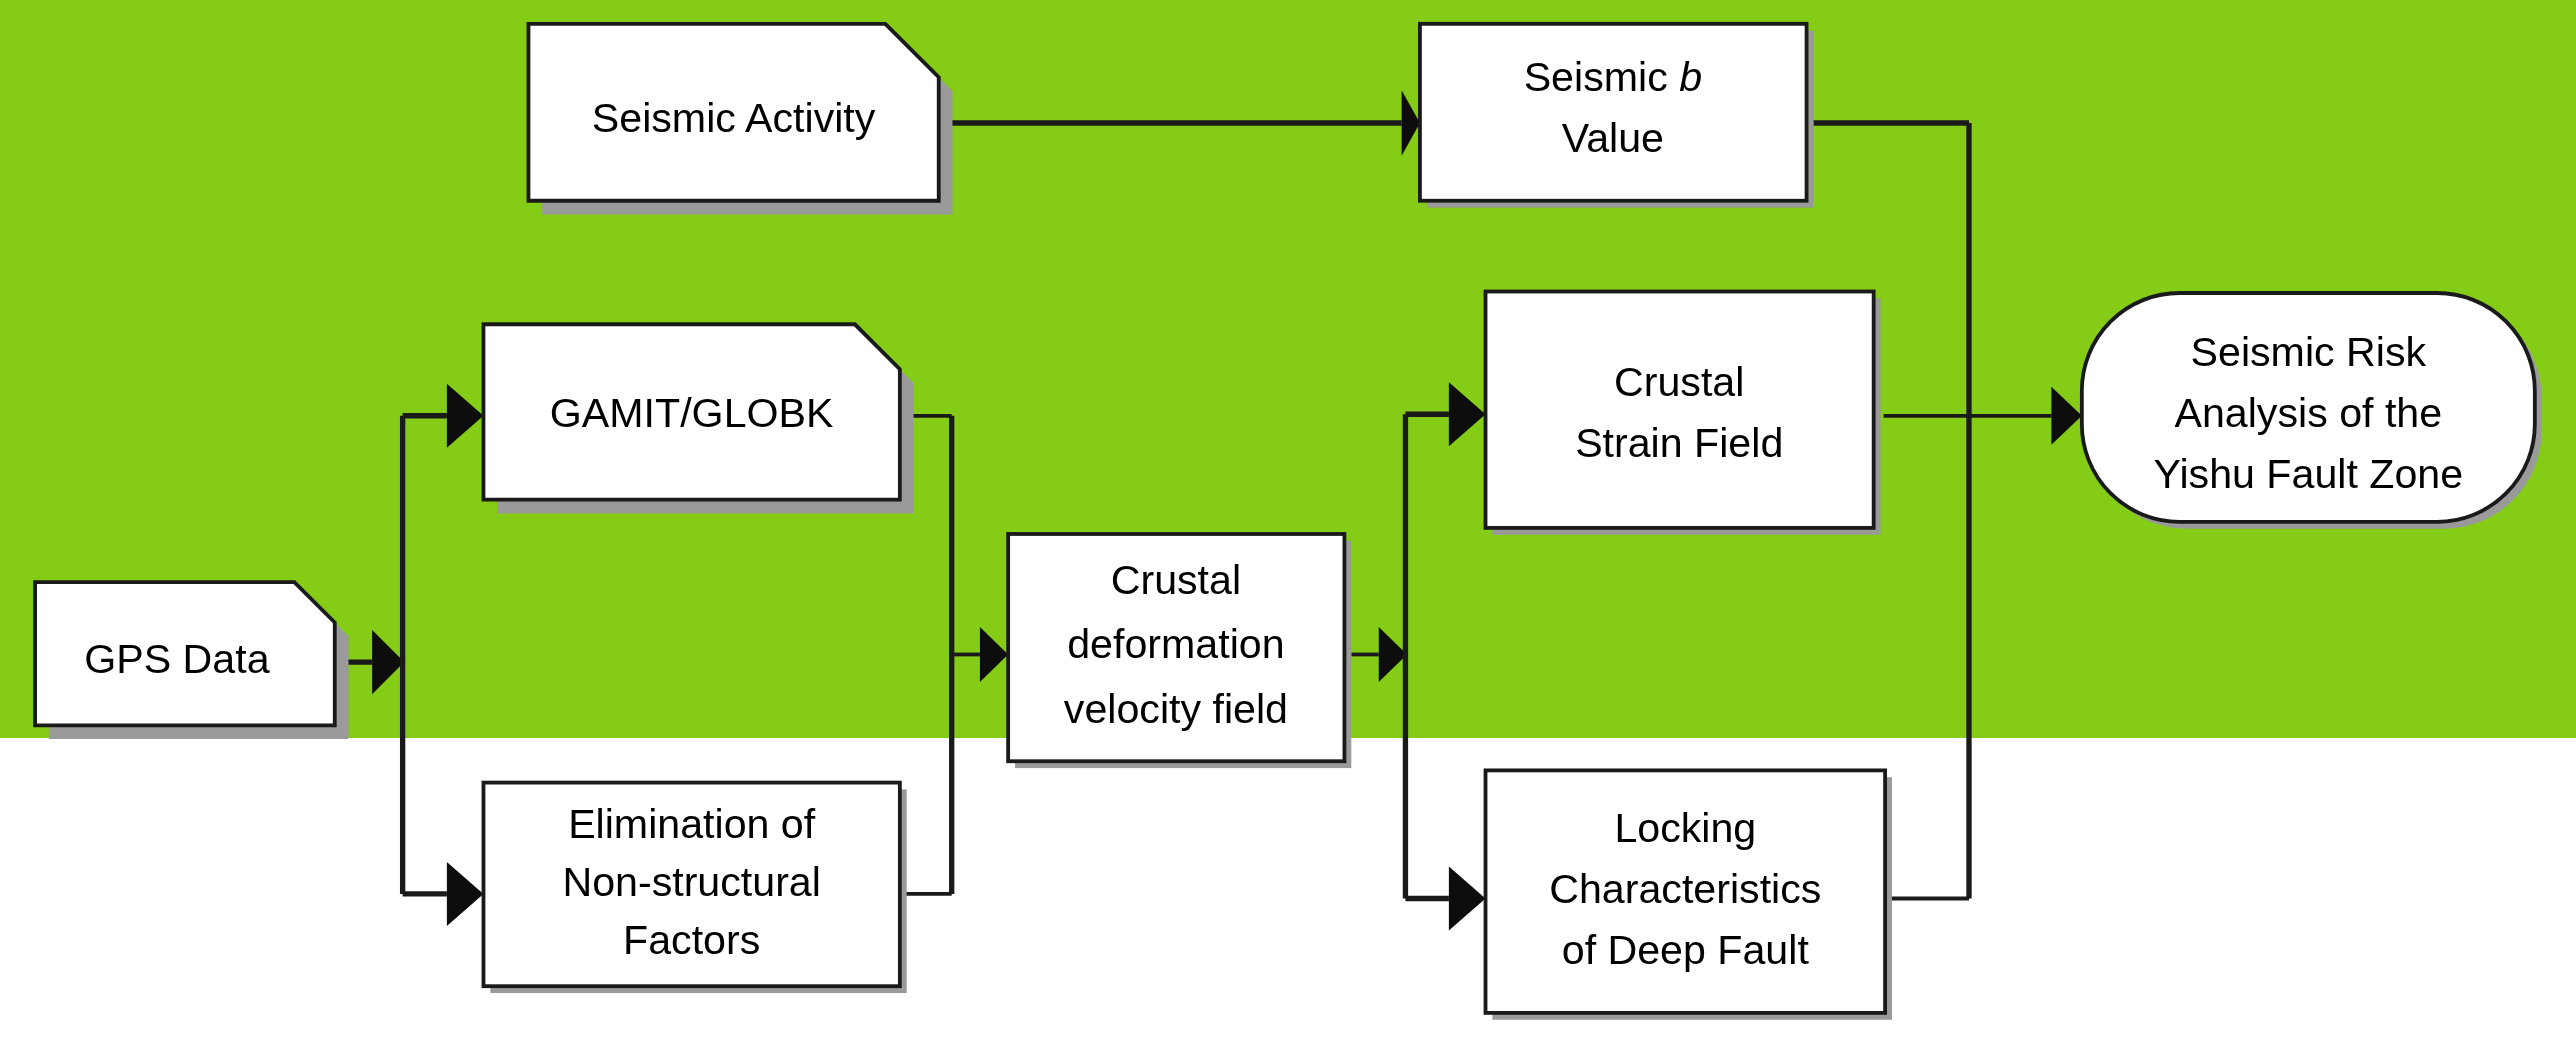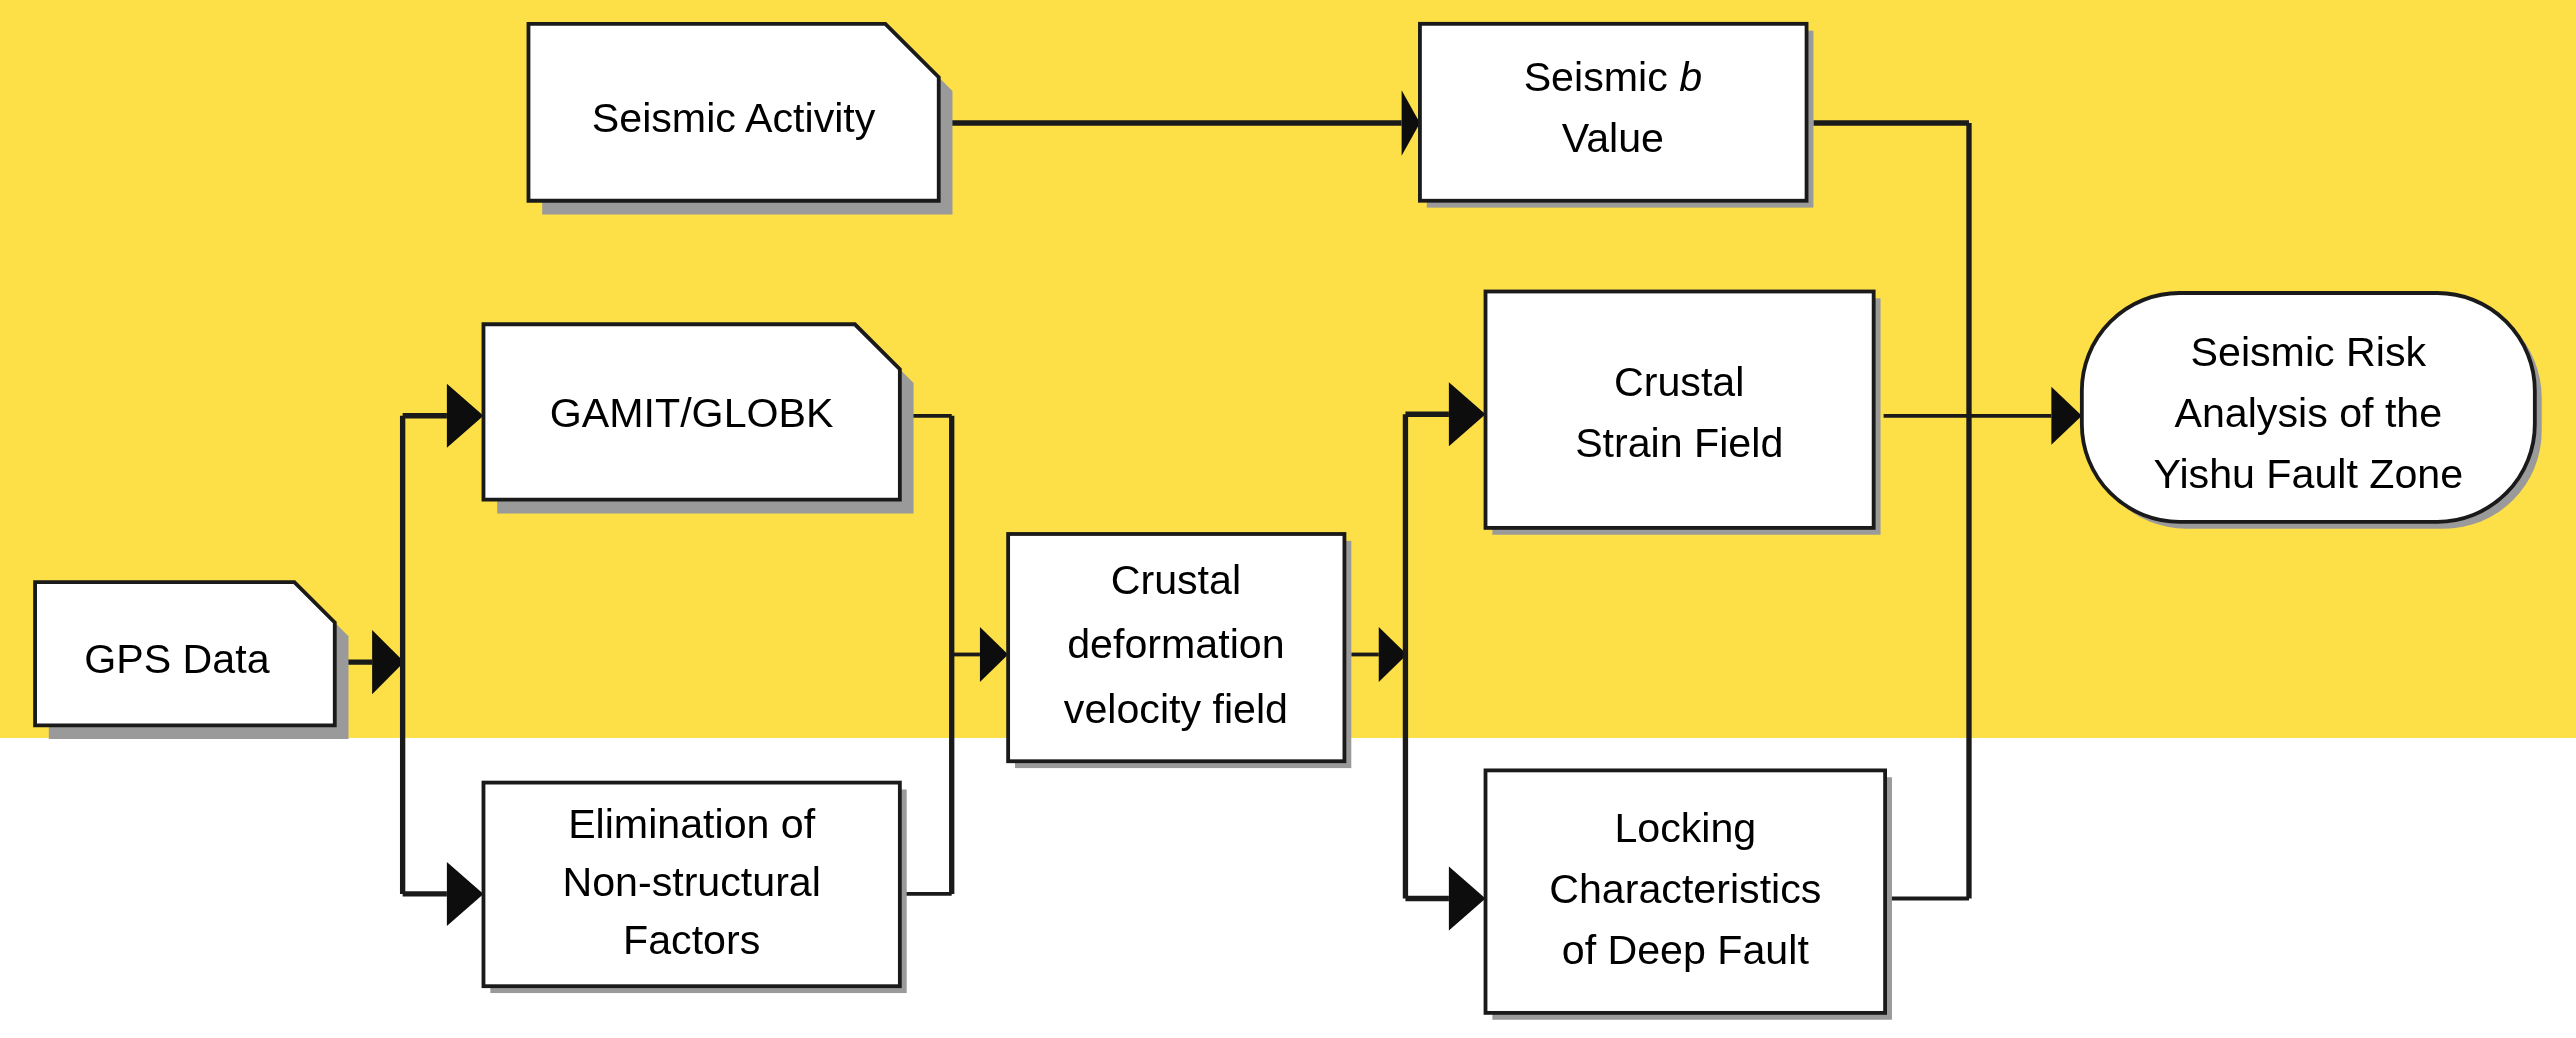--- a/index.html
+++ b/index.html
@@ -10,21 +10,21 @@
   body {
     width: 2576px;
     height: 1039px;
     font-family: "Liberation Sans", sans-serif;
     overflow: hidden;
   }
   #diagram-root {
     position: relative;
     width: 2576px;
     height: 738px;
-    background: #fde047;
+    background: #84cc16;
   }
   svg.flow {
     display: block;
     width: 2576px;
     height: 1039px;
   }
   .node-shape {
     fill: #ffffff;
     stroke: #1a1a1a;
     stroke-width: 5;

